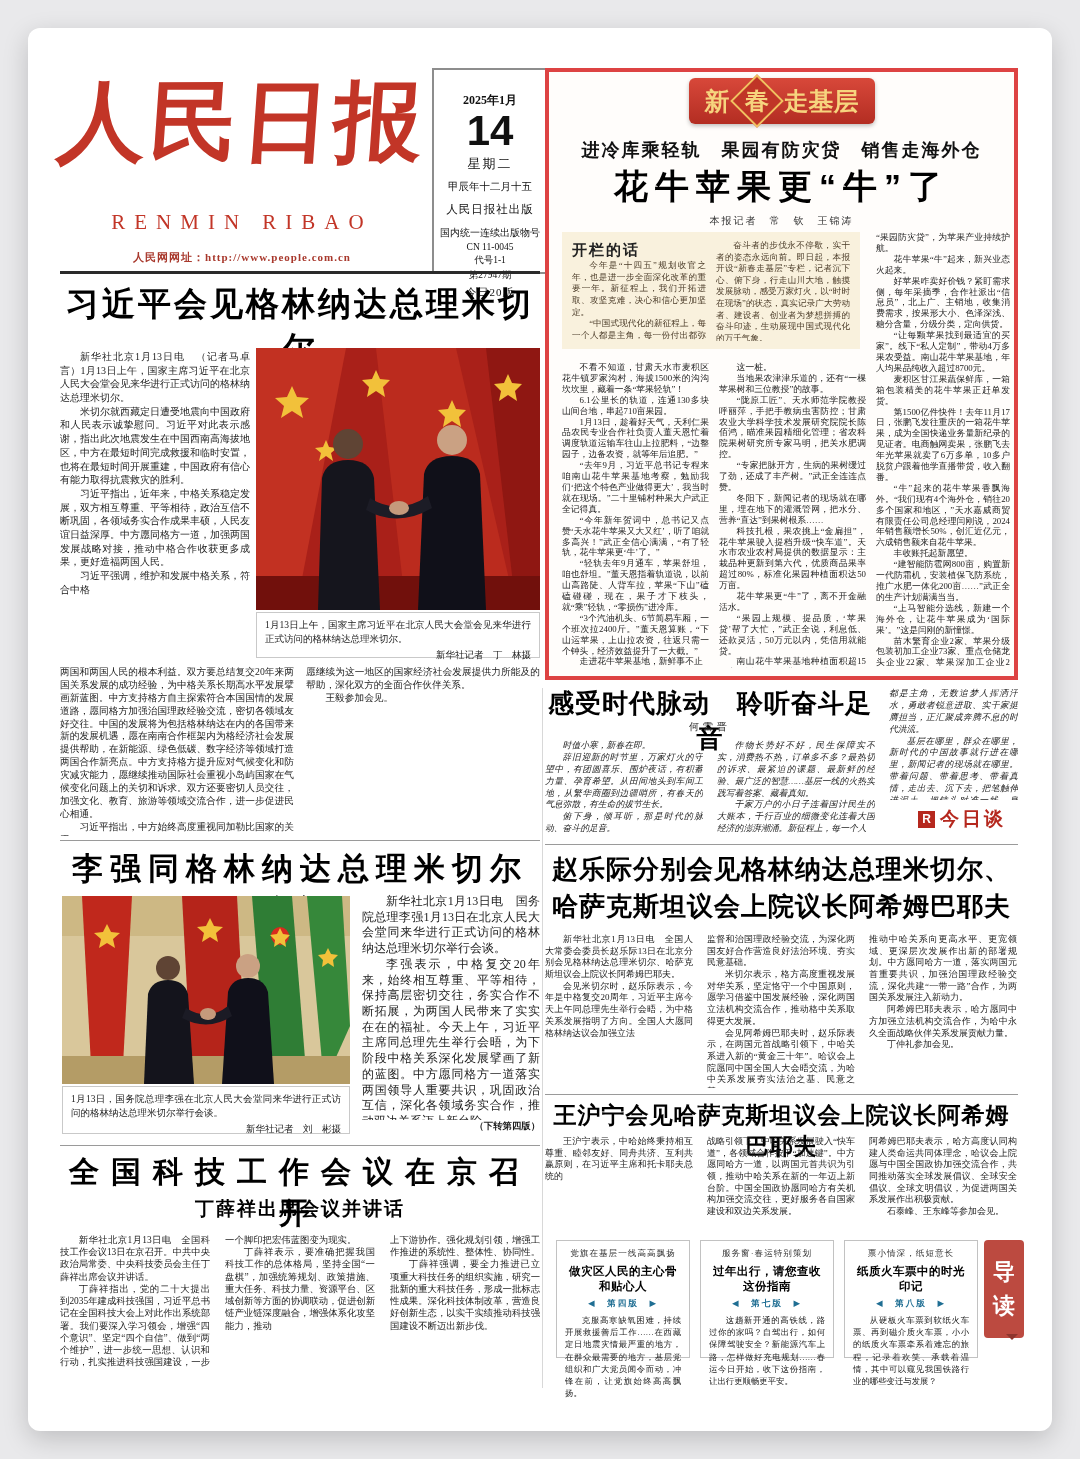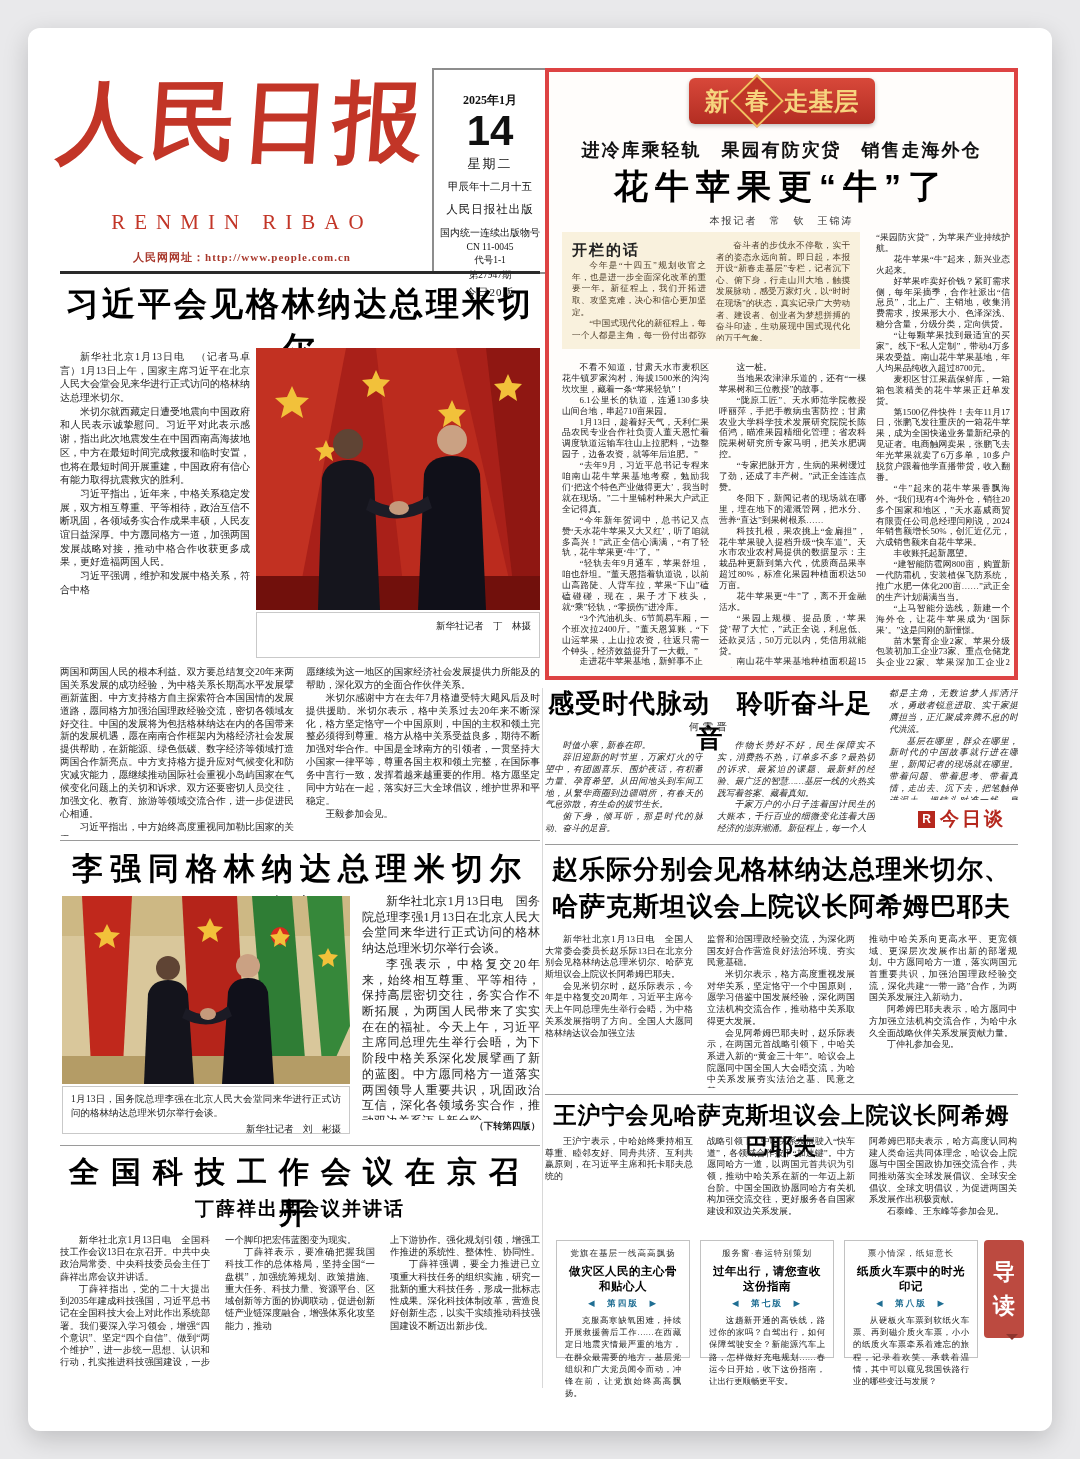--- a/index.html
+++ b/index.html
@@ -198,30 +198,30 @@
         <circle cx="92" cy="96" r="15" fill="#5f4434"></circle>
         <path d="M62 262 L66 130 Q70 112 92 112 Q114 112 118 130 L124 262 Z" fill="#15151d"></path>
         <circle cx="196" cy="92" r="15" fill="#caa183"></circle>
         <path d="M162 262 L168 126 Q172 108 196 108 Q220 108 224 126 L230 262 Z" fill="#101019"></path>
         <path d="M114 150 Q142 168 172 148 L176 160 Q142 180 110 162 Z" fill="#1c1c26"></path>
         <ellipse cx="143" cy="160" rx="10" ry="7" fill="#c59a7c"></ellipse>
       </g>
     </svg>
   </div>
   <div class="caption" style="left:228px;top:584px;width:284px;height:46px;">
+    <span>1月13日上午，国家主席习近平在北京人民大会堂会见来华进行正式访问的格林纳达总理米切尔。</span>
     <span class="credit">新华社记者　丁　林摄</span>
   </div>
 
   <div class="col noindent-first" style="left:32px;top:638px;width:234px;height:170px;font-size:9.7px;line-height:1.33;">
         <p>两国和两国人民的根本利益。双方要总结复交20年来两国关系发展的成功经验，为中格关系长期高水平发展擘画新蓝图。中方支持格方自主探索符合本国国情的发展道路，愿同格方加强治国理政经验交流，密切各领域友好交往。中国的发展将为包括格林纳达在内的各国带来新的发展机遇，愿在南南合作框架内为格经济社会发展提供帮助，在新能源、绿色低碳、数字经济等领域打造两国合作新亮点。中方支持格方提升应对气候变化和防灾减灾能力，愿继续推动国际社会重视小岛屿国家在气候变化问题上的关切和诉求。双方还要密切人员交往，加强文化、教育、旅游等领域交流合作，进一步促进民心相通。</p>
         <p>习近平指出，中方始终高度重视同加勒比国家的关系。</p>
       </div>
   <div class="col noindent-first" style="left:278px;top:638px;width:234px;height:170px;font-size:9.7px;line-height:1.33;">
         <p>愿继续为这一地区的国家经济社会发展提供力所能及的帮助，深化双方的全面合作伙伴关系。</p>
-        <p>米切尔感谢中方在去年7月格遭受特大飓风后及时提供援助。米切尔表示，格中关系过去20年来不断深化，格方坚定恪守一个中国原则，中国的主权和领土完整必须得到尊重。格方从格中关系受益良多，期待不断加强对华合作。中国是全球南方的引领者，一贯坚持大小国家一律平等，尊重各国主权和领土完整，在国际事务中言行一致，发挥着越来越重要的作用。格方愿坚定同中方站在一起，落实好三大全球倡议，维护世界和平稳定。</p>
         <p>王毅参加会见。</p>
       </div>
 
   <div class="rule-thin" style="left:32px;top:812px;width:480px;"></div>
   <div class="head-serif" style="left:32px;top:820px;width:480px;font-size:31px;letter-spacing:7px;">李强同格林纳达总理米切尔会谈</div>
 
   <div class="photo" style="left:34px;top:868px;width:288px;height:188px;">
     <svg width="288" height="188" viewBox="0 0 288 188" xmlns="http://www.w3.org/2000/svg">
       <rect width="288" height="188" fill="#d9c79b"></rect>
       <rect width="288" height="40" fill="#cdb884"></rect>

